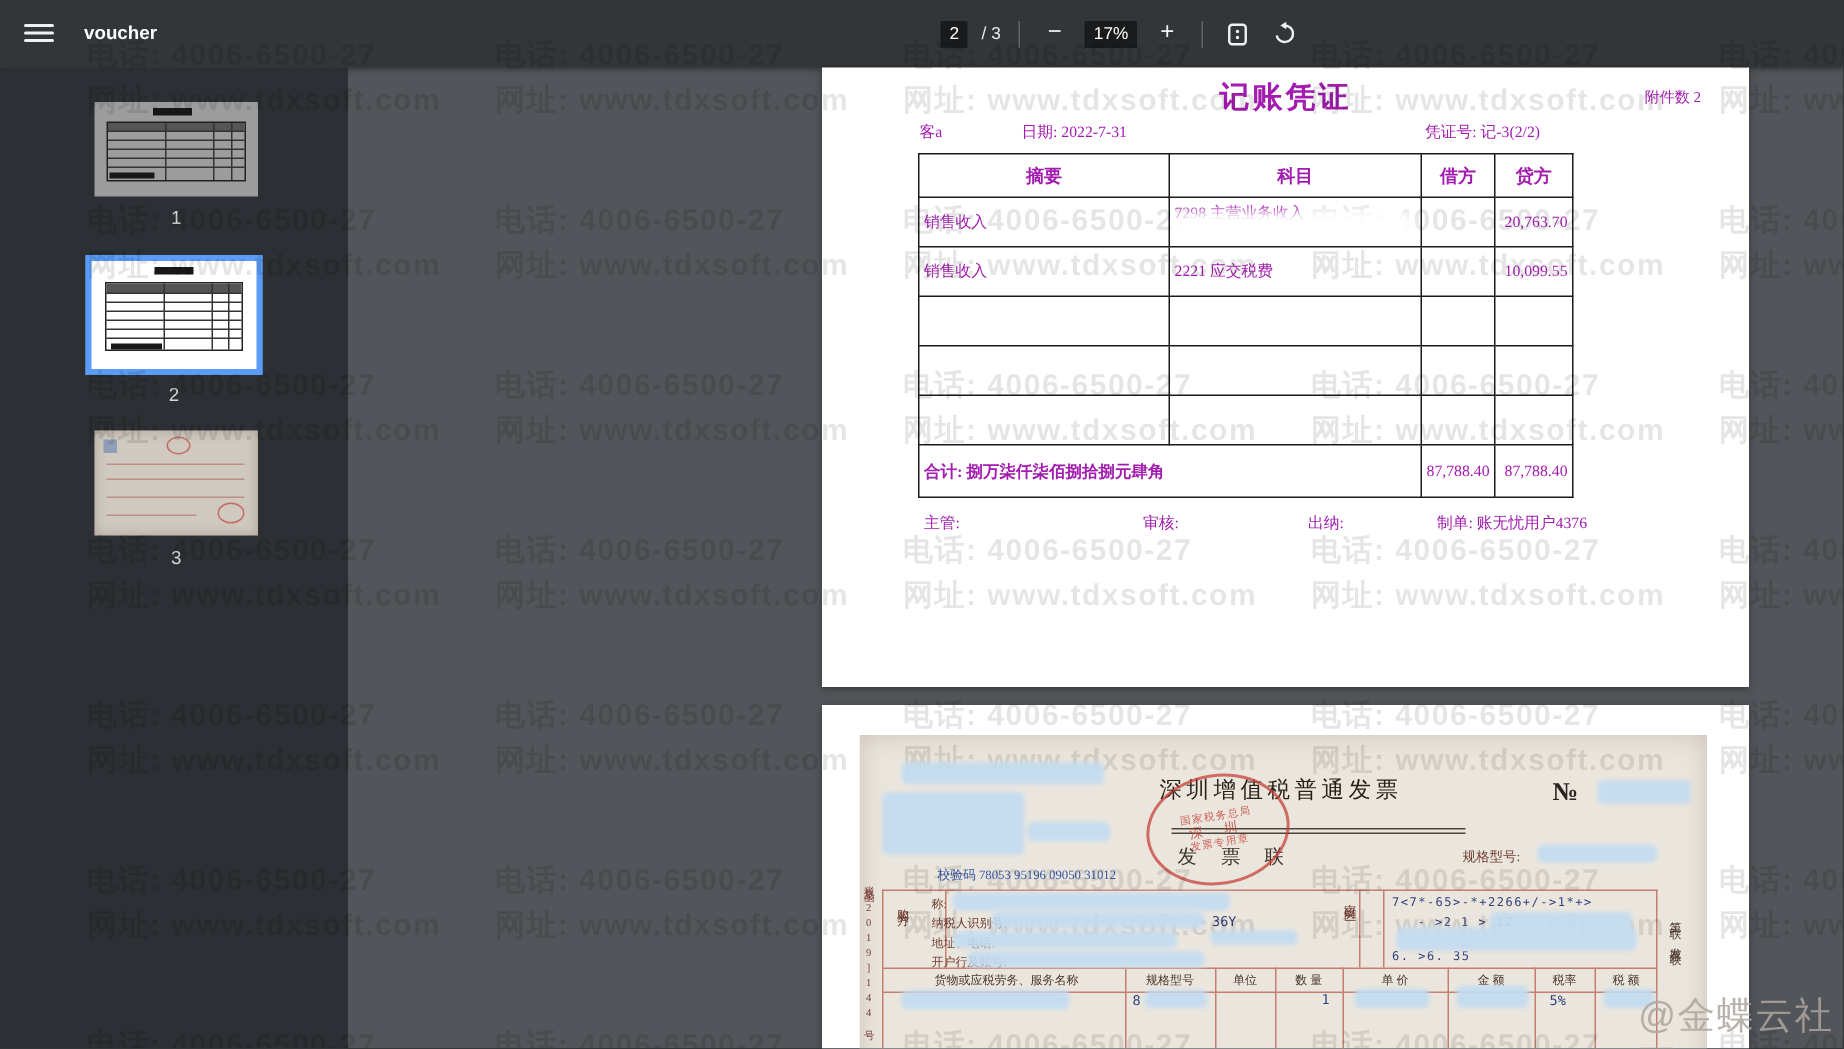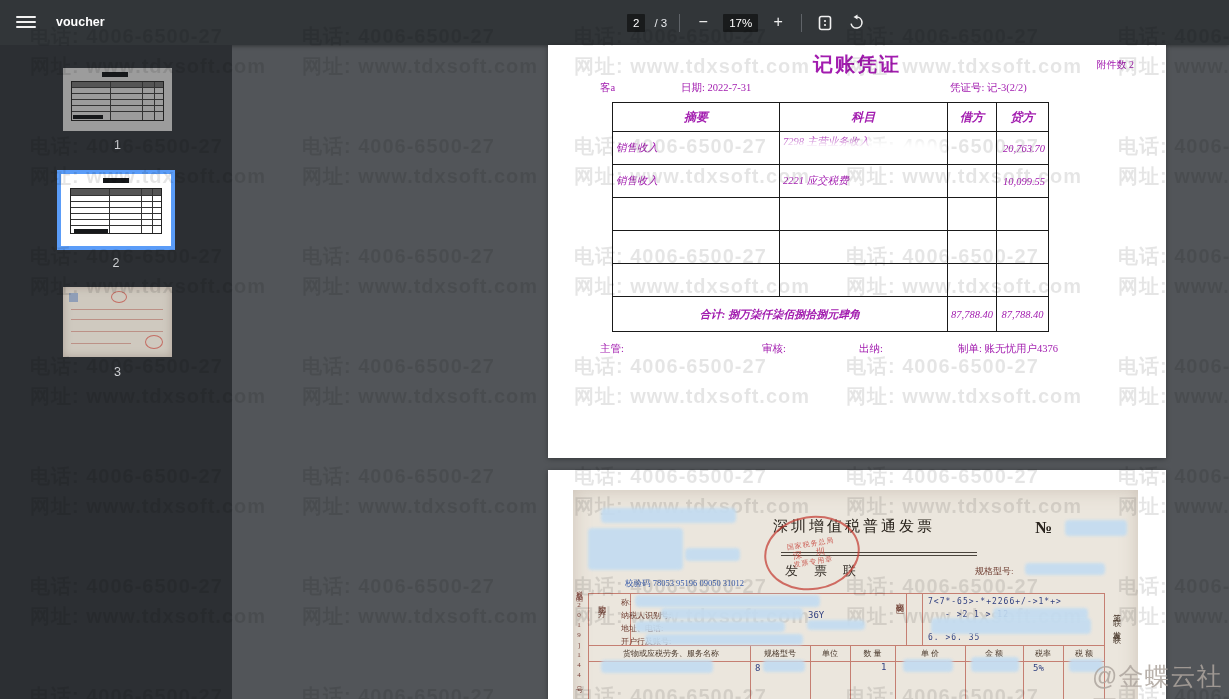--- a/index.html
+++ b/index.html
@@ -46,33 +46,33 @@
   
   .viewer { position:absolute; left:232px; top:45px; right:0; bottom:0; }
   .page { position:absolute; background:#fff; box-shadow:0 1px 5px rgba(0,0,0,.35); }
   .page2 { left:316px; top:0; width:618px; height:413px; font-family:"Liberation Serif", serif; color:#a21caf; }
   .page3 { left:316px; top:425px; width:618px; height:280px; }
 
   
   .v-title { position:absolute; top:6px; left:0; width:100%; text-align:center; font-size:20px; font-weight:bold; letter-spacing:2px; }
   .v-attach { position:absolute; top:13px; right:32px; font-size:10px; }
   .v-info { position:absolute; top:36px; font-size:10.5px; }
-  .v-company { left:52px; } .v-date { left:133px; } .v-no { left:402px; }
+  .v-company { left:65px; } .v-date { left:133px; } .v-no { left:402px; }
   .v-table { position:absolute; left:64px; top:57px; border-collapse:collapse; table-layout:fixed; }
   .v-table td, .v-table th { border:1px solid #1a1a1a; font-size:10.5px; font-weight:normal; overflow:hidden; }
-  .v-table { border:1.5px solid #1a1a1a;font-style:italic; }
+  .v-table { border:1.5px solid #1a1a1a; }
   .v-table th { height:29px; font-size:12px; font-weight:bold; text-align:center; }
   .v-table td { height:33px; vertical-align:middle; padding:0 3px; }
   .c-sum { width:167px; } .c-acc { width:168px; } .c-deb { width:49px; } .c-cre { width:52px; }
   .td-acc { position:relative; vertical-align:top !important; padding-top:3px !important; }
   .num { text-align:right; }
-  .v-total td { height:35px; font-weight:bold; font-size:11px;text-align:center; }
+  .v-total td { height:35px; font-weight:bold; font-size:11px; }
   .v-total .num { font-weight:normal; font-size:10.5px; }
   .v-sign { position:absolute; top:297px; font-size:10.5px; }
-  .s1 { left:52px; } .s2 { left:214px; } .s3 { left:311px; } .s4 { left:410px; }
+  .s1 { left:68px; } .s2 { left:214px; } .s3 { left:324px; } .s4 { left:410px; }
 
   
   .redact-white {
     position:absolute; background:#ffffff; filter:blur(3px); border-radius:6px; z-index:55;
     box-shadow:0 0 6px 3px rgba(255,255,255,.95);
   }
   .redact {
     position:absolute; background:#c3dcf1; filter:blur(1.5px); border-radius:4px; opacity:.92; z-index:55;
   }
 
@@ -103,21 +103,21 @@
   .inv-buyer-label { position:absolute; left:22px; top:109px; font-size:8px; color:#6e3c30; }
   .inv-pwd-label { position:absolute; left:320px; top:106px; font-size:8px; color:#6e3c30; }
   .buyer-row { position:absolute; left:48px; font-size:8px; color:#6e3c30; }
   .pwd-line { position:absolute; font-family:"DejaVu Sans Mono", monospace; font-size:8px; color:#2f3f7f; letter-spacing:1px; }
   .item-h { position:absolute; top:158px; font-size:8px; color:#463528; text-align:center; }
   .item-val { position:absolute; font-size:9px; color:#2f3f7f; font-family:"DejaVu Sans Mono", monospace; }
   .inv-left-v { position:absolute; left:1px; top:95px; font-size:7px; color:#7a4038; }
   .inv-right-v { position:absolute; left:537px; top:118px; font-size:8px; color:#463528; }
 
   
-  .watermark-layer { position:absolute; inset:0; z-index:50; pointer-events:none; overflow:hidden; }
+  .watermark-layer { position:absolute; inset:0; z-index:50; pointer-events:none; overflow:hidden;margin-left:28px; }
   .wm-line {
     position:absolute; font-size:20px; font-weight:bold; letter-spacing:1px;
     color:rgba(0,0,0,0.10); white-space:nowrap;
   }
   .community {
     position:absolute; left:1092px; top:660px; z-index:60; pointer-events:none;
     font-size:25px; color:rgba(173,165,158,.85); letter-spacing:1px;
   }
 </style>
 </head>

